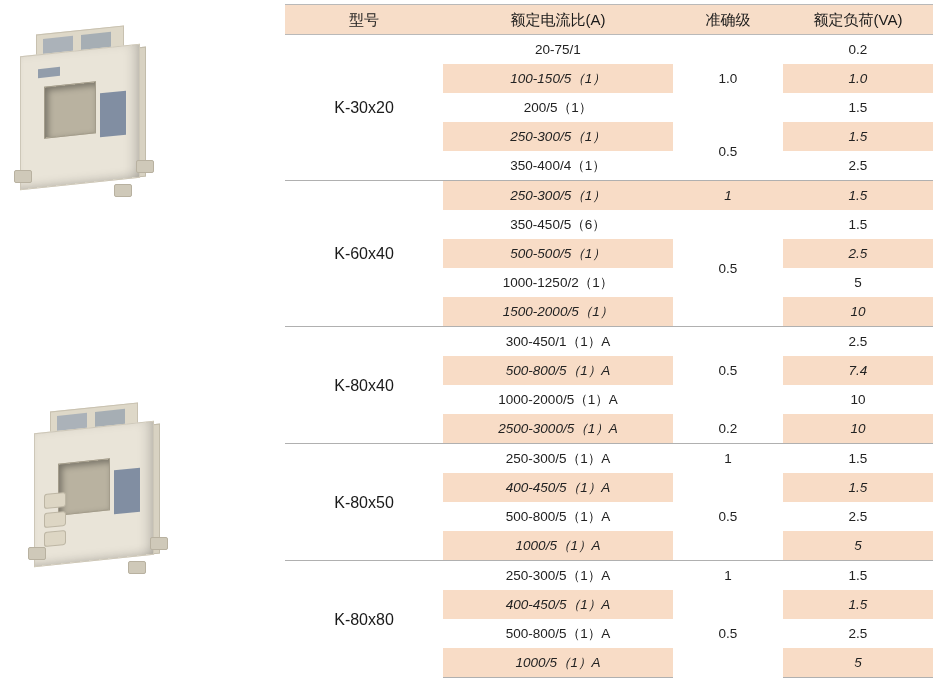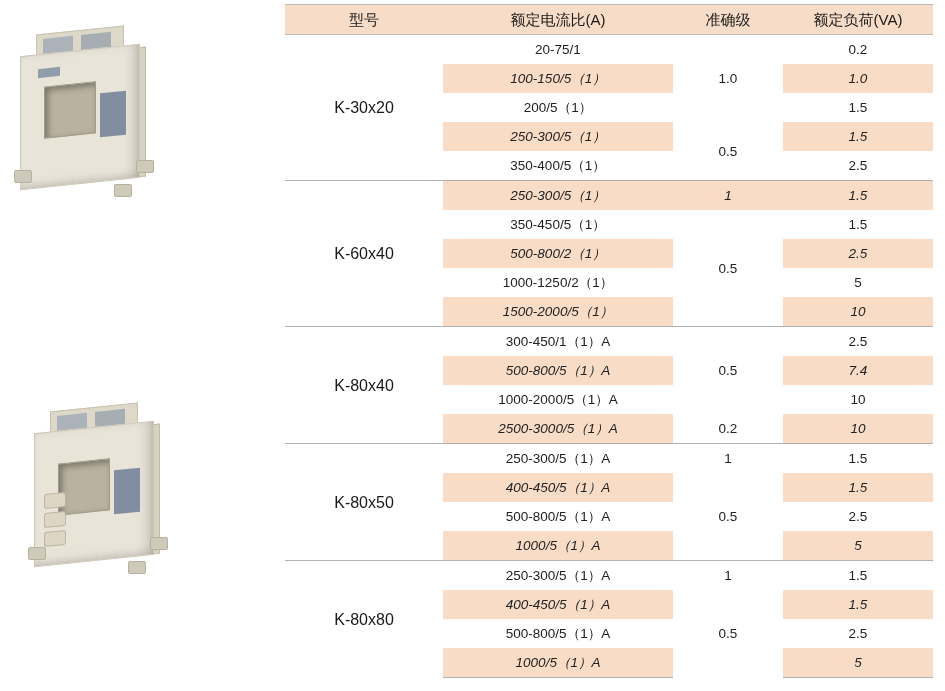--- a/index.html
+++ b/index.html
@@ -278,36 +278,36 @@
           <tr>
             <td>200/5（1）</td>
             <td>1.5</td>
           </tr>
           <tr>
             <td class="shade">250-300/5（1）</td>
             <td rowspan="2">0.5</td>
             <td class="shade">1.5</td>
           </tr>
           <tr>
-            <td>350-400/5（1）</td>
+            <td>350-400/4（1）</td>
             <td>2.5</td>
           </tr>
           <tr class="sep-line">
             <td rowspan="5" class="model-cell">K-60x40</td>
             <td class="shade">250-300/5（1）</td>
             <td class="shade">1</td>
             <td class="shade">1.5</td>
           </tr>
           <tr>
-            <td>350-450/5（1）</td>
+            <td>350-450/5（6）</td>
             <td rowspan="4">0.5</td>
             <td>1.5</td>
           </tr>
           <tr>
-            <td class="shade">500-800/2（1）</td>
+            <td class="shade">500-500/5（1）</td>
             <td class="shade">2.5</td>
           </tr>
           <tr>
             <td>1000-1250/2（1）</td>
             <td>5</td>
           </tr>
           <tr>
             <td class="shade">1500-2000/5（1）</td>
             <td class="shade">10</td>
           </tr>

